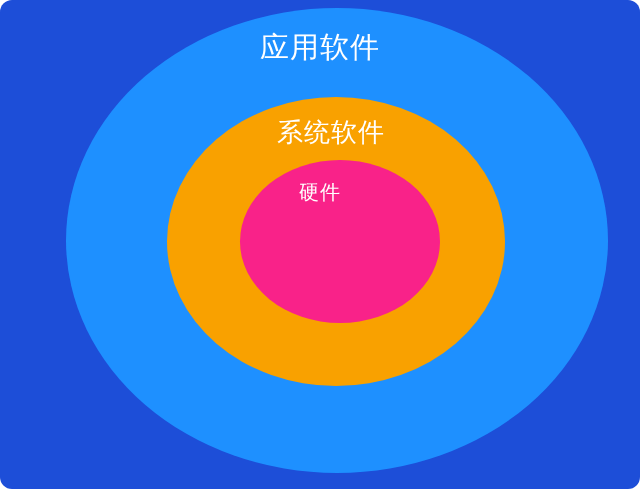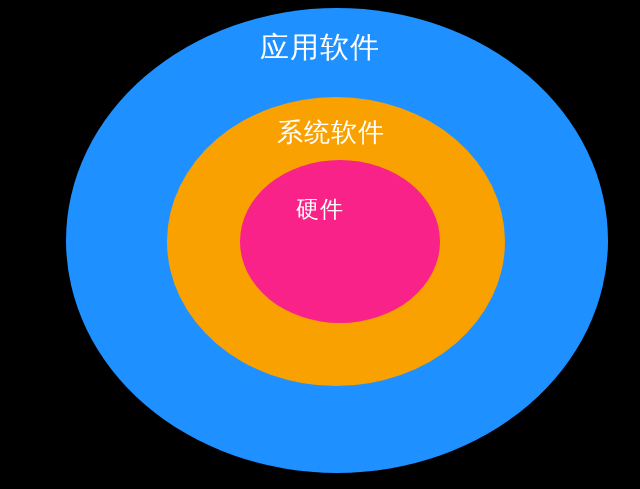--- a/index.html
+++ b/index.html
@@ -69,28 +69,28 @@
     top: 33px;
     font-size: 29px;
   }
 
   #label-middle {
     top: 119px;
     font-size: 26px;
   }
 
   #label-inner {
-    top: 198px;
-    font-size: 23px;
+    top: 182px;
+    font-size: 20px;
   }
 </style>
 </head>
 <body>
 
-<div id="diagram-canvas" style="background-color: #000000;">
+<div id="diagram-canvas" style="background-color: #1d4ed8; border-radius: 12px;">
 
   <div class="layer-ellipse" id="layer-outer" style="background-color: rgb(30, 144, 255);"></div>
 
   <div class="layer-ellipse" id="layer-middle" style="background-color: rgb(249, 161, 0);"></div>
 
   <div class="layer-ellipse" id="layer-inner" style="background-color: rgb(249, 34, 137);"></div>
 
   <div class="layer-label" id="label-outer" style="color: rgb(255, 255, 255);">应用软件</div>
 
   <div class="layer-label" id="label-middle" style="color: rgb(255, 255, 255); padding-left: 22px;">系统软件</div>

